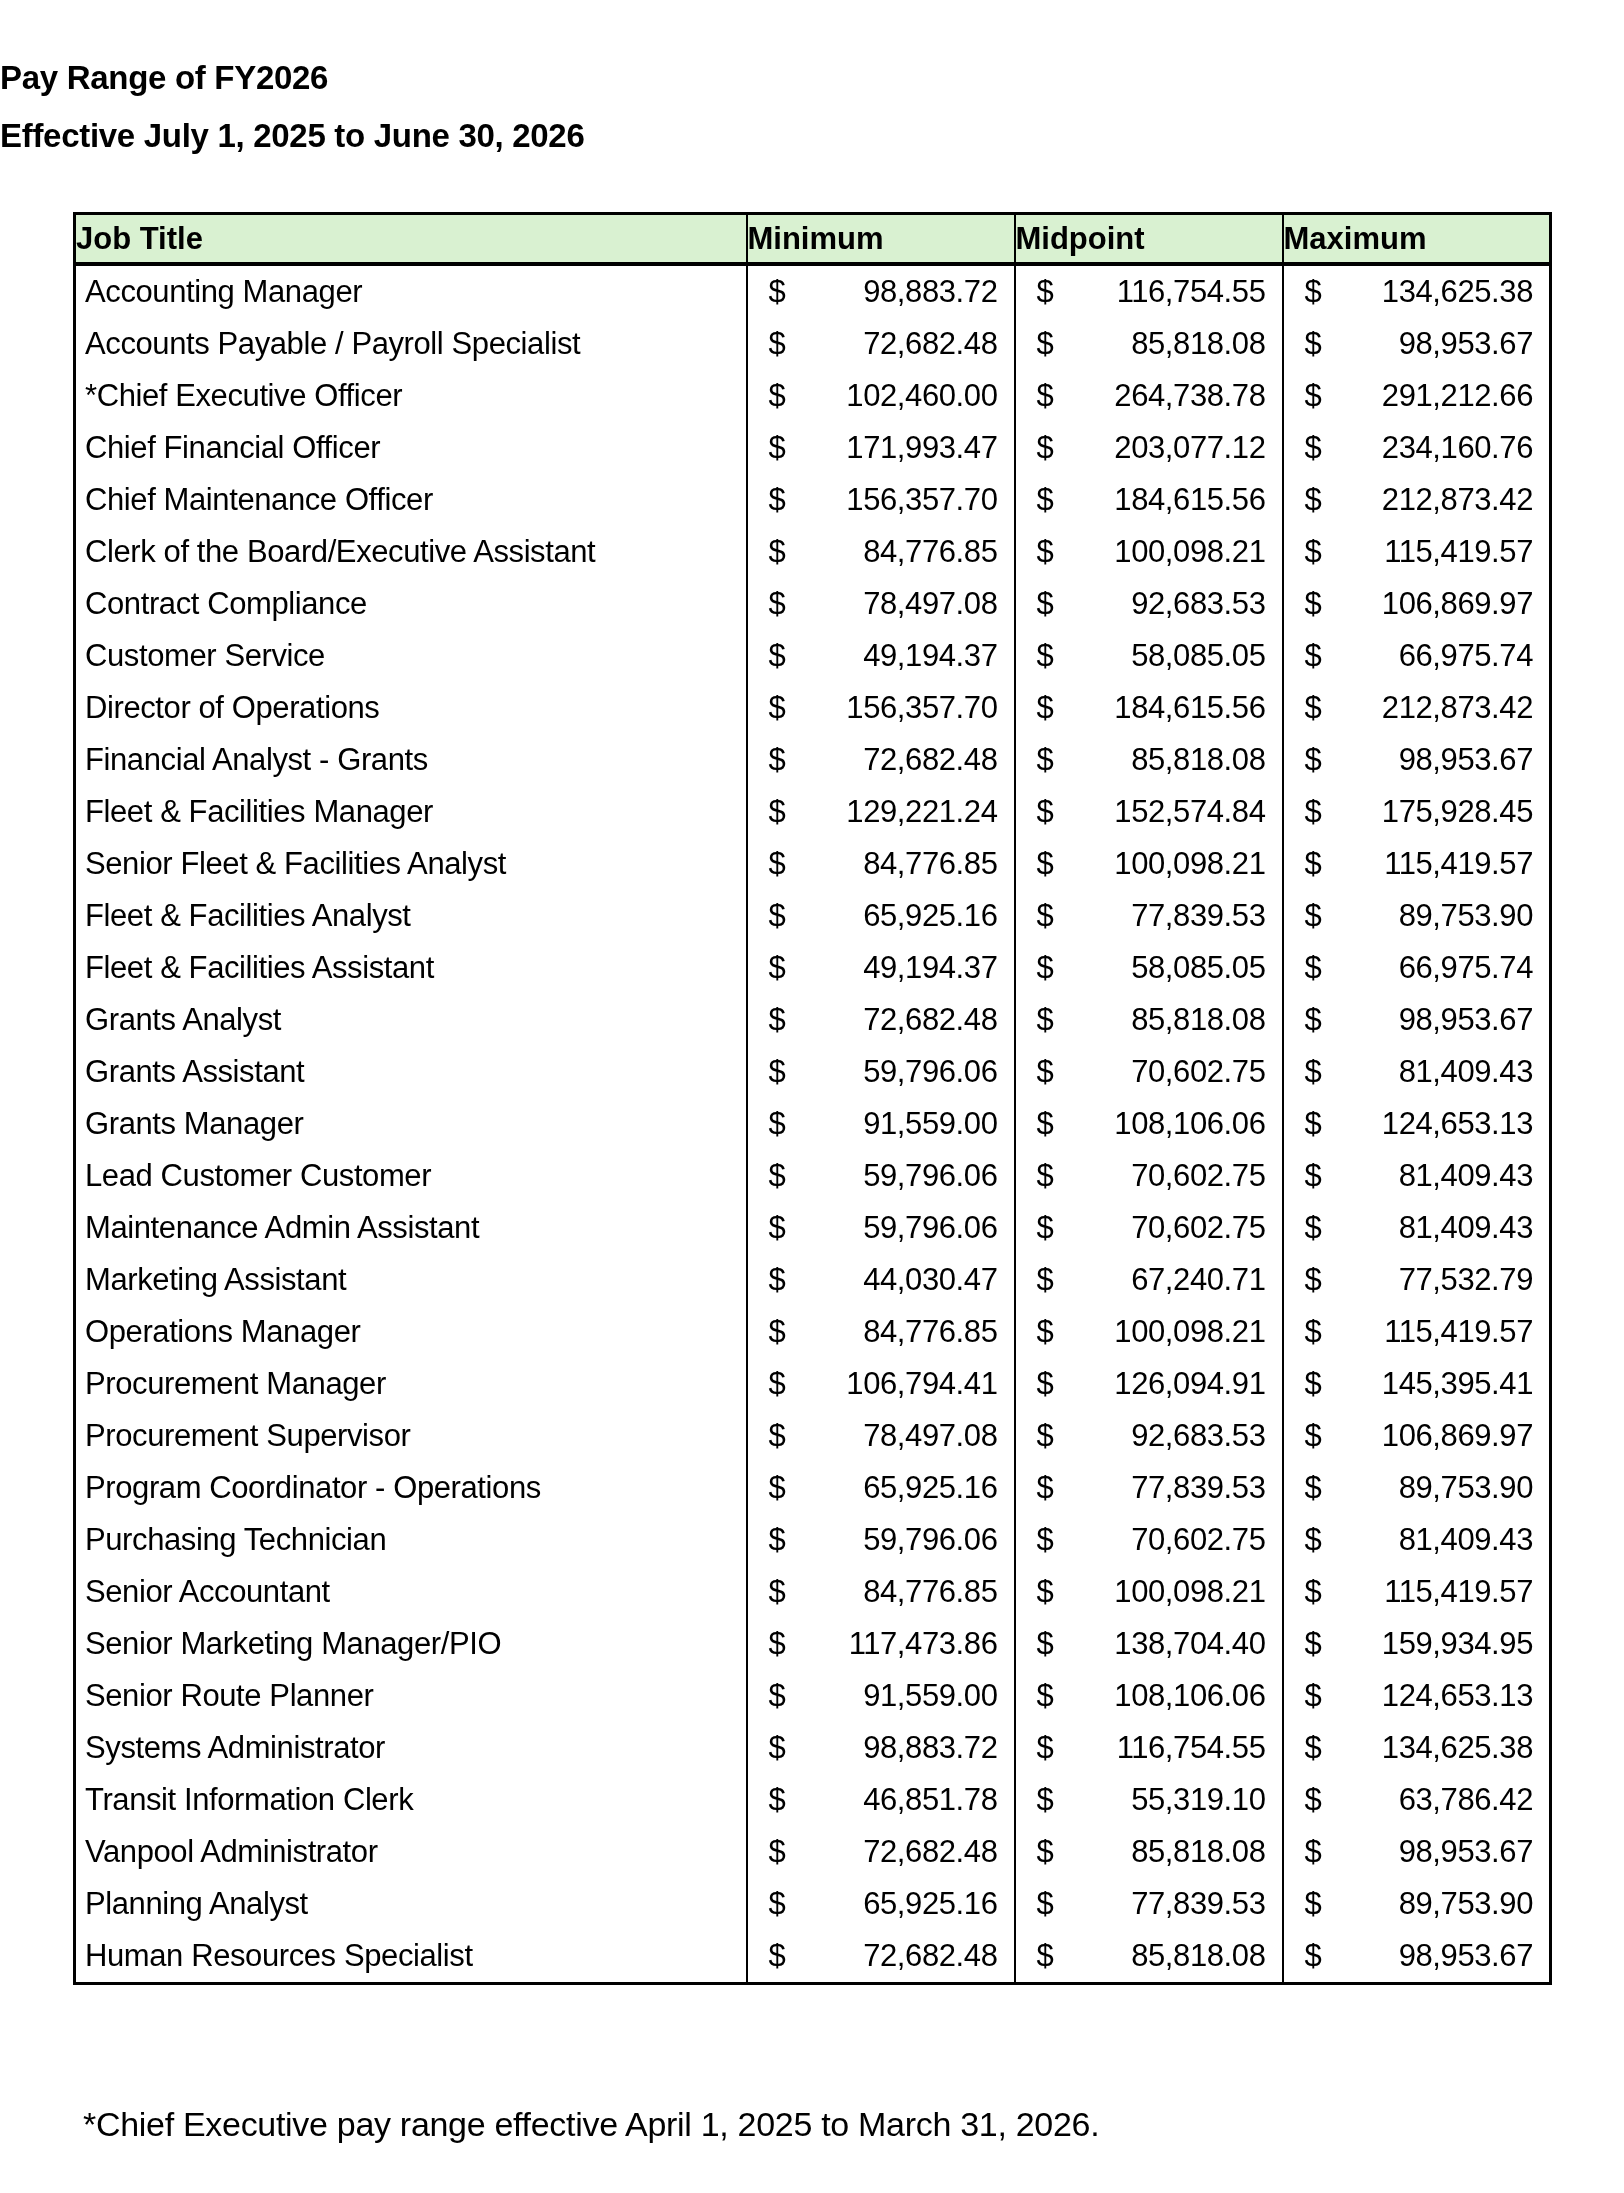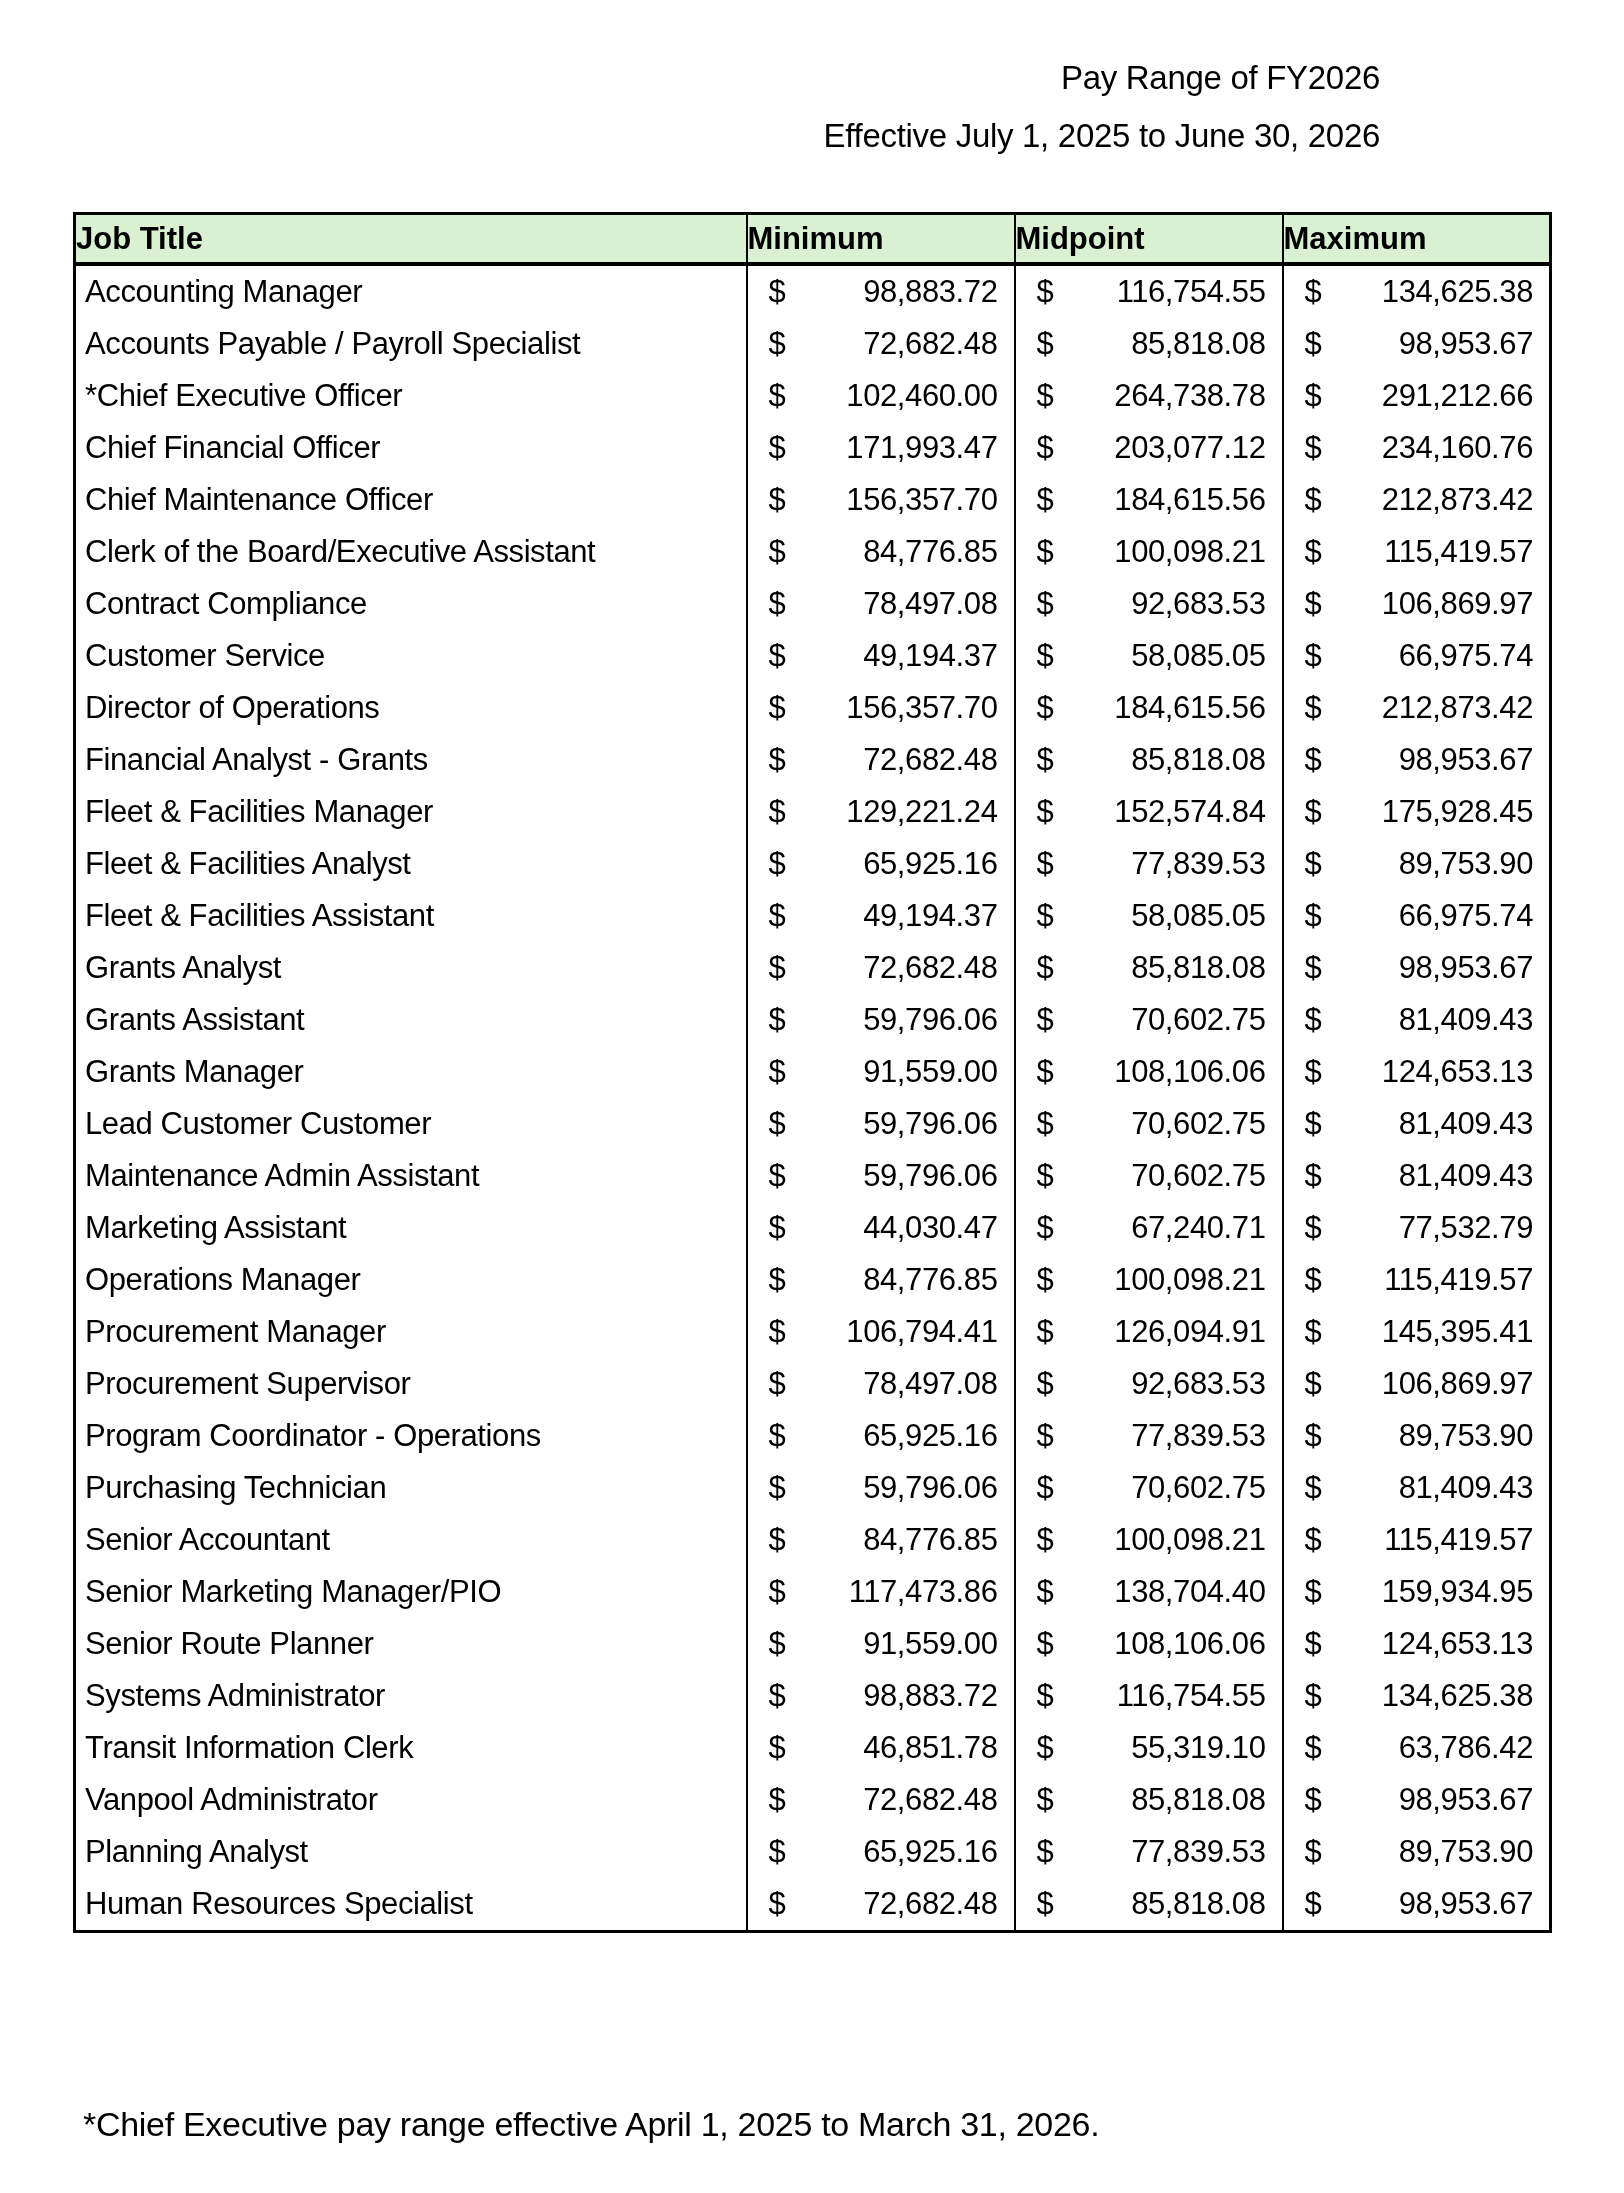--- a/index.html
+++ b/index.html
@@ -12,22 +12,22 @@
       height: 2193px;
       position: relative;
       font-family: "Liberation Sans", "DejaVu Sans", sans-serif;
       color: #000;
       overflow: hidden;
     }
     .title {
       position: absolute;
       left: 0;
       width: 1380px;
-      text-align: right;
-      font-weight: normal;
+      text-align: left;
+      font-weight: bold;
       font-size: 33px;
       letter-spacing: -0.3px;
       line-height: 40px;
     }
     .title.t1 { top: 58px; }
     .title.t2 { top: 116px; }
 
     table.pay {
       position: absolute;
       left: 73px;
@@ -269,20 +269,35 @@
         <td class="money">
           <span class="sym">$</span>
           <span class="amt">152,574.84</span>
         </td>
         <td class="money">
           <span class="sym">$</span>
           <span class="amt">175,928.45</span>
         </td>
       </tr>
       <tr>
+        <td class="jt">Senior Fleet &amp; Facilities Analyst</td>
+        <td class="money">
+          <span class="sym">$</span>
+          <span class="amt">84,776.85</span>
+        </td>
+        <td class="money">
+          <span class="sym">$</span>
+          <span class="amt">100,098.21</span>
+        </td>
+        <td class="money">
+          <span class="sym">$</span>
+          <span class="amt">115,419.57</span>
+        </td>
+      </tr>
+      <tr>
         <td class="jt">Fleet &amp; Facilities Analyst</td>
         <td class="money">
           <span class="sym">$</span>
           <span class="amt">65,925.16</span>
         </td>
         <td class="money">
           <span class="sym">$</span>
           <span class="amt">77,839.53</span>
         </td>
         <td class="money">

